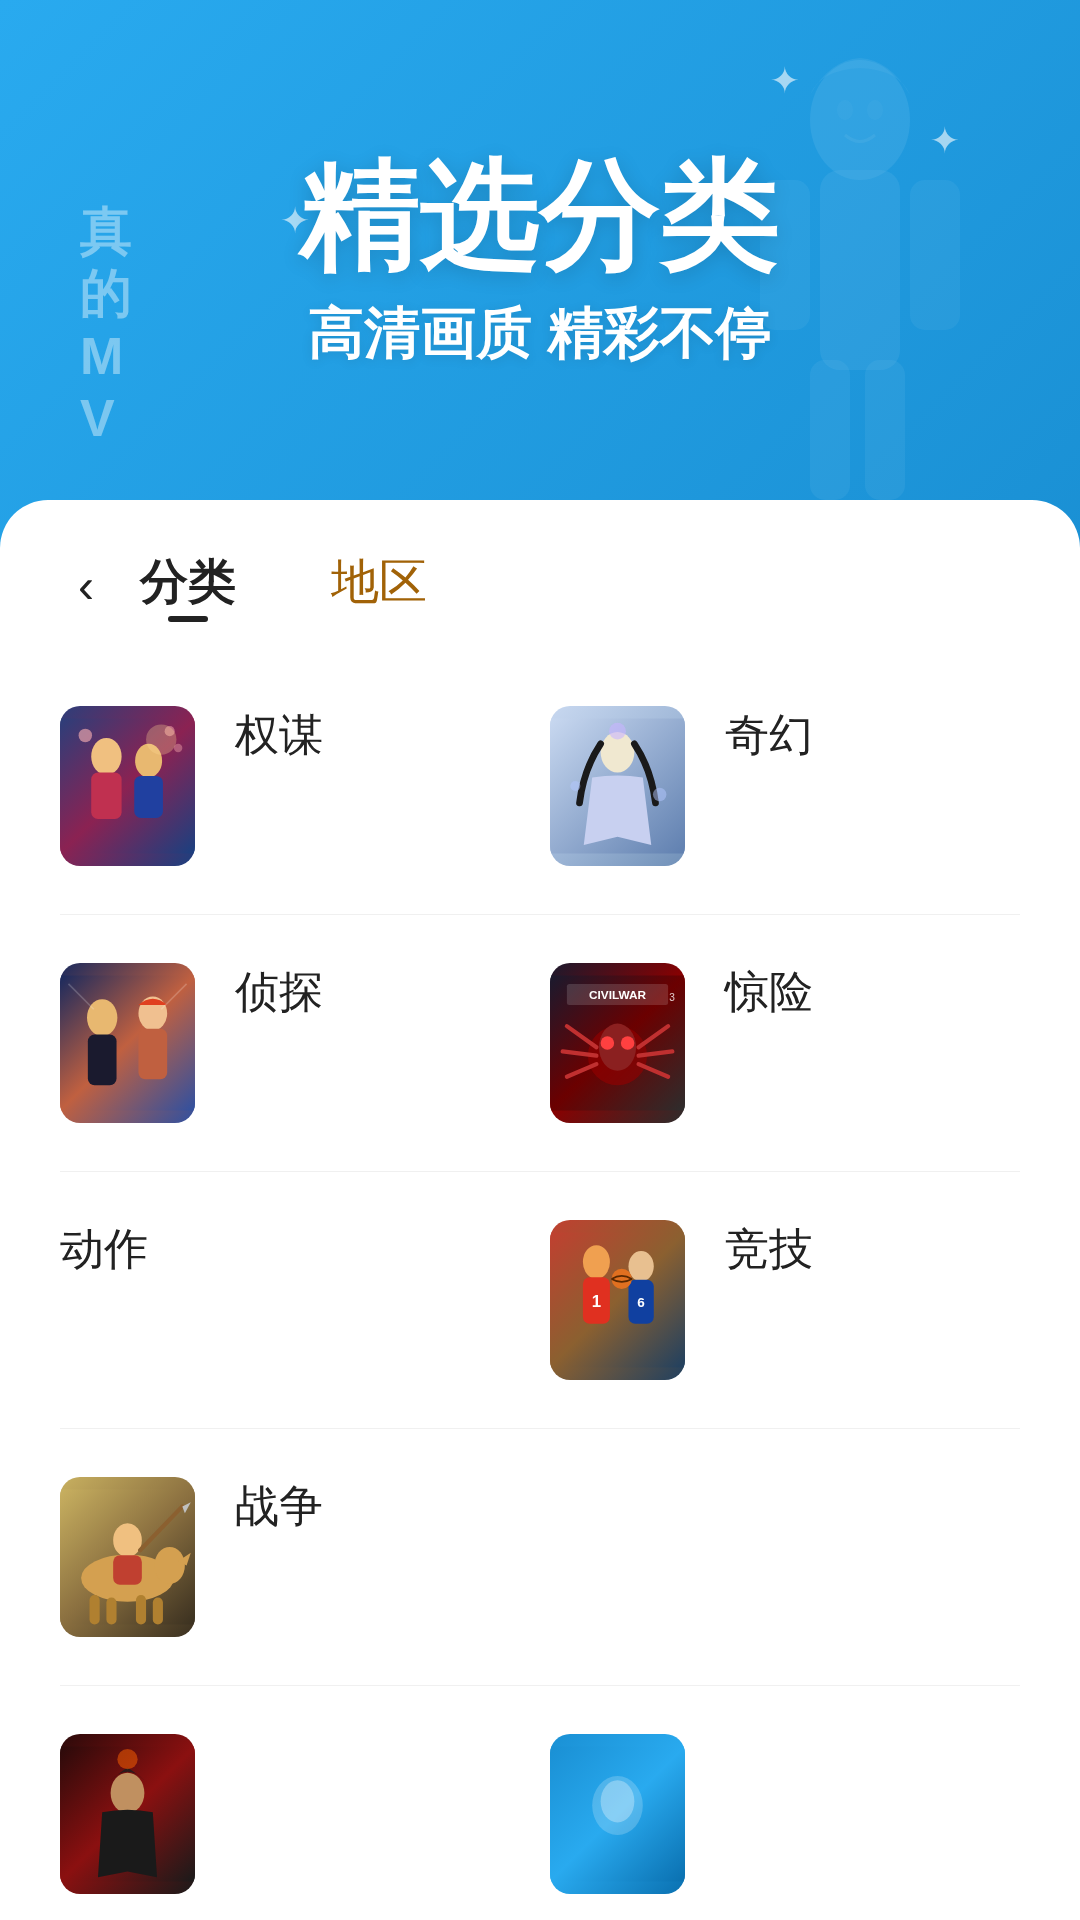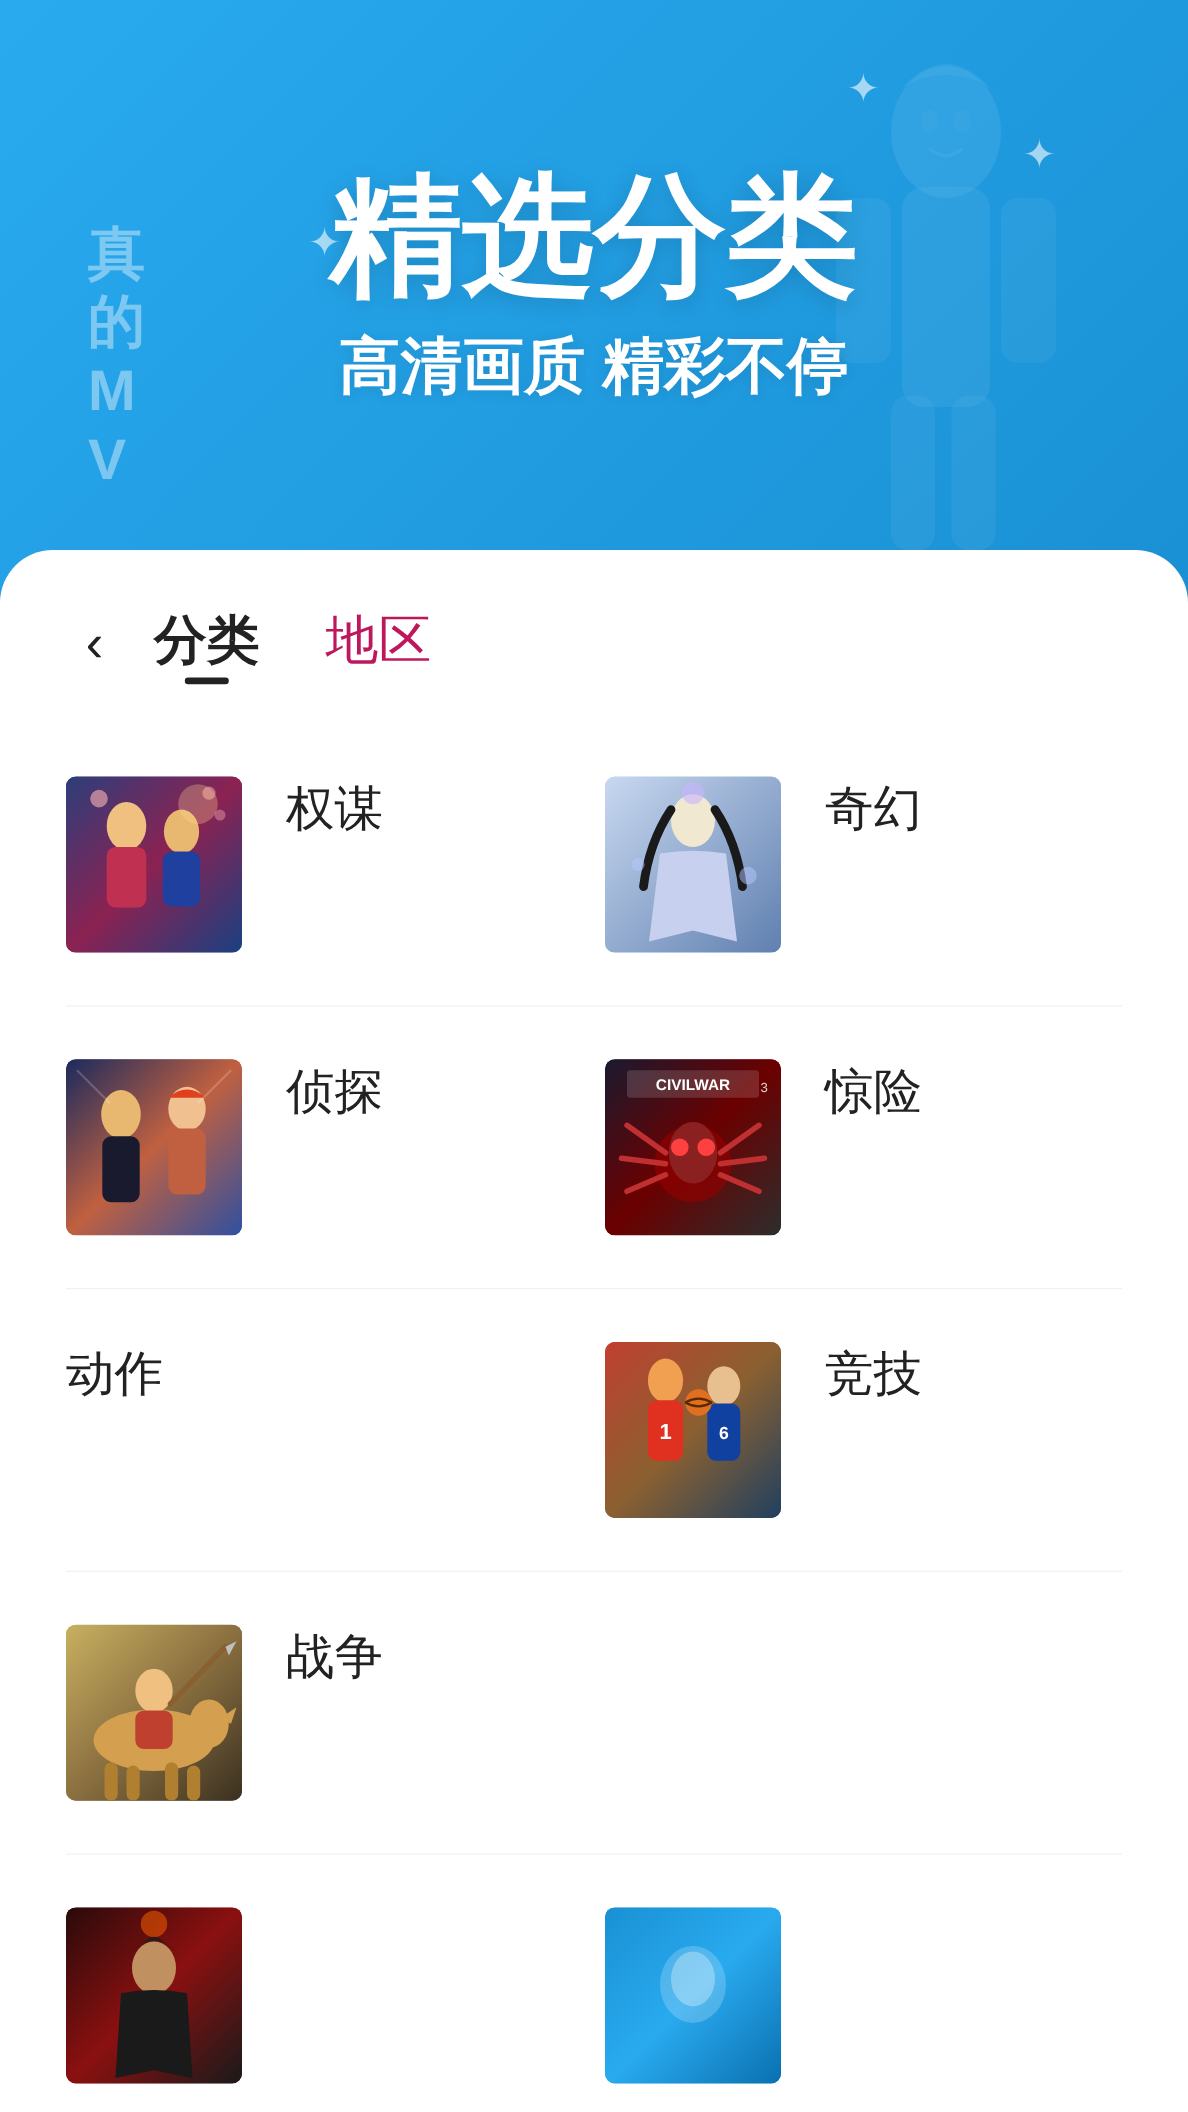--- a/index.html
+++ b/index.html
@@ -134,22 +134,23 @@
       bottom: 0;
       left: 50%;
       transform: translateX(-50%);
       width: 40px;
       height: 6px;
       background: #222;
       border-radius: 3px;
     }
 
     .tab-item.inactive {
-      color: #be185d;
+      color: #a16207;
       font-weight: 500;
+      margin-left: 35px;
     }
 
     .category-grid {
       display: flex;
       flex-direction: column;
       gap: 20px;
       margin-top: 20px;
     }
 
     .category-row {
@@ -162,23 +163,23 @@
     .category-item {
       display: flex;
       flex-direction: row;
       align-items: flex-start;
       gap: 40px;
       flex: 1;
       padding: 24px 0;
     }
 
     .category-thumbnail {
-      width: 160px;
+      width: 135px;
       height: 160px;
-      border-radius: 9px;
+      border-radius: 20px;
       overflow: hidden;
       flex-shrink: 0;
       background: #e0e0e0;
       position: relative;
     }
 
     
     .thumb-quanmou { background: linear-gradient(135deg, #2c3e7a 0%, #8b2252 50%, #1a4080 100%); }
     .thumb-qihuan  { background: linear-gradient(135deg, #c8d8f0 0%, #a0b8d8 50%, #7090b8 100%); }
     .thumb-zhentan { background: linear-gradient(135deg, #1a2a5e 0%, #c06040 50%, #3050a0 100%); }

